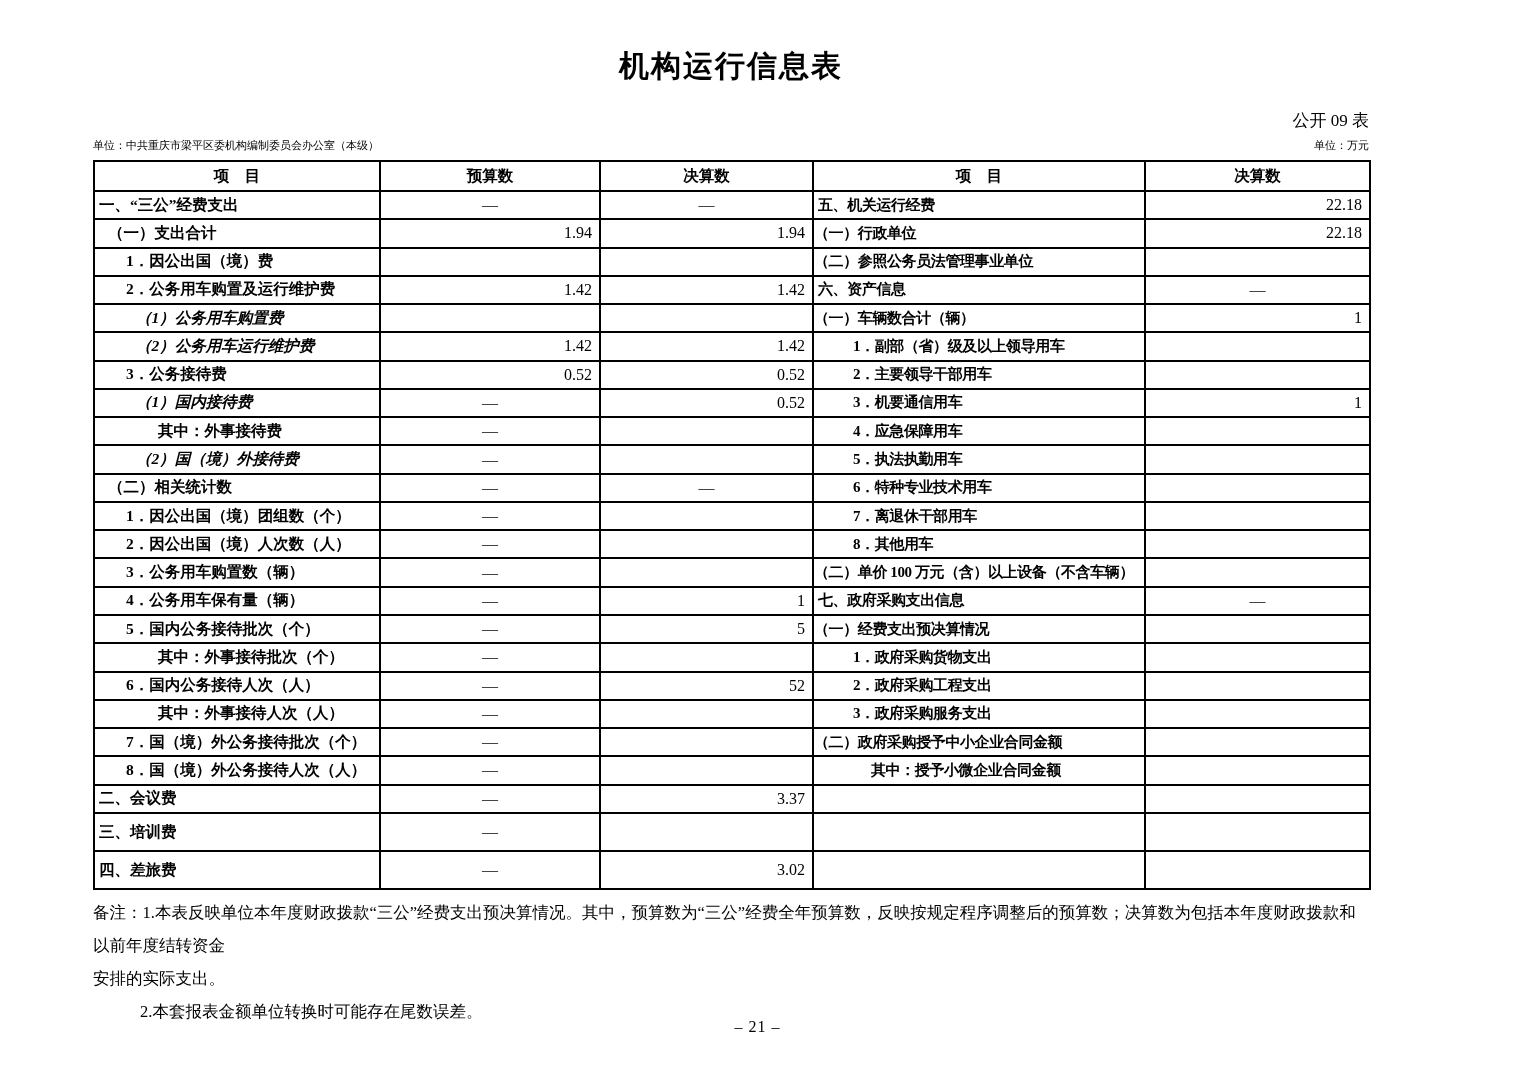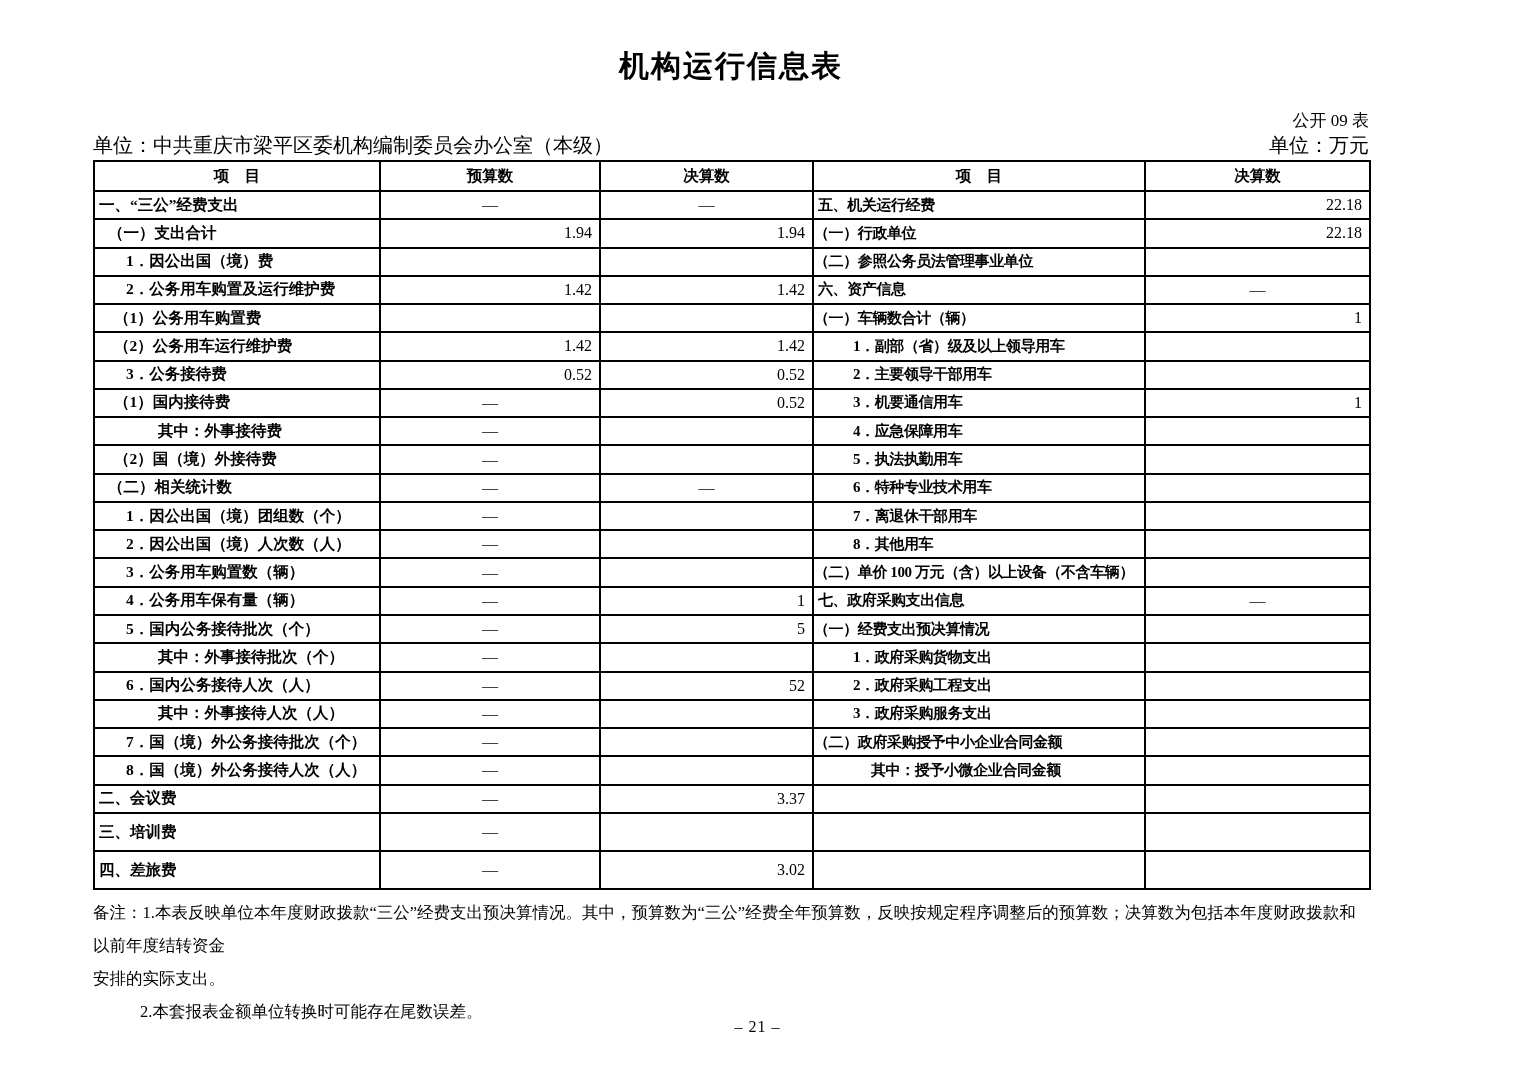--- a/index.html
+++ b/index.html
@@ -9,40 +9,40 @@
     overflow:hidden;
   }
   .content{position:absolute; left:93px; top:0; width:1276px;}
   .title{
     text-align:center; font-size:30px; font-weight:bold;
     padding-top:47px; letter-spacing:2px; line-height:38px;
   }
   .pub-no{ text-align:right; font-size:17px; margin-top:26px; line-height:20px;}
   .unit-row{
     display:flex; justify-content:space-between; align-items:flex-end;
-    font-size:20px; margin-top:3px; line-height:22px;
+    font-size:11px; margin-top:3px; line-height:22px;
   }
   table{
     border-collapse:collapse; table-layout:fixed;
     width:1276px; height:730px; margin-top:4px;
   }
   th,td{
     border:2px solid #000; padding:0 0; overflow:hidden;
     white-space:nowrap; vertical-align:middle;
   }
   th{ font-size:15.5px; font-weight:bold; text-align:center; }
   thead tr{ height:30px; }
   tr.tall{ height:38px; }
   td.item{ font-size:15.5px; font-weight:bold; text-align:left; }
   td.item2{ font-size:15px; letter-spacing:-0.4px; }
   td.num{ font-size:16px; text-align:right; padding-right:7px; }
   td.num.dash{ text-align:center; padding-right:0; color:#222; }
   
   .i0{padding-left:4px;} .i1{padding-left:13px;} .i2{padding-left:31px;}
-  .i3{padding-left:19px;} .i4{padding-left:63px;}
+  .i3{padding-left:41px;font-style:italic;} .i4{padding-left:63px;}
   
   .r0{padding-left:4px;} .r1{} .r2{padding-left:39px;} .r4{padding-left:57px;}
   .notes{ font-size:16.5px; line-height:33px; margin-top:6px; }
   .note-indent{ padding-left:47px; }
   .page-num{
     position:absolute; top:1018px; left:0; width:100%;
     text-align:center; font-size:16px; letter-spacing:1px;
   }
 </style>
 </head>

